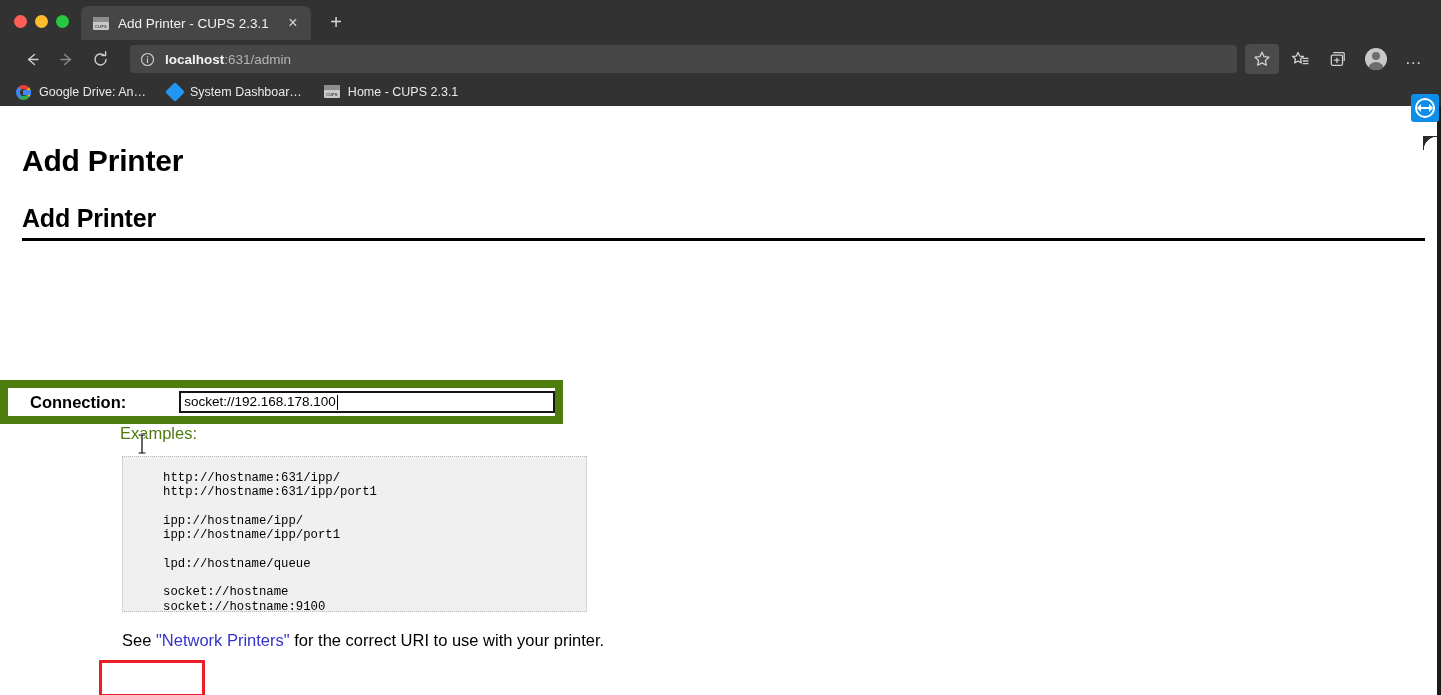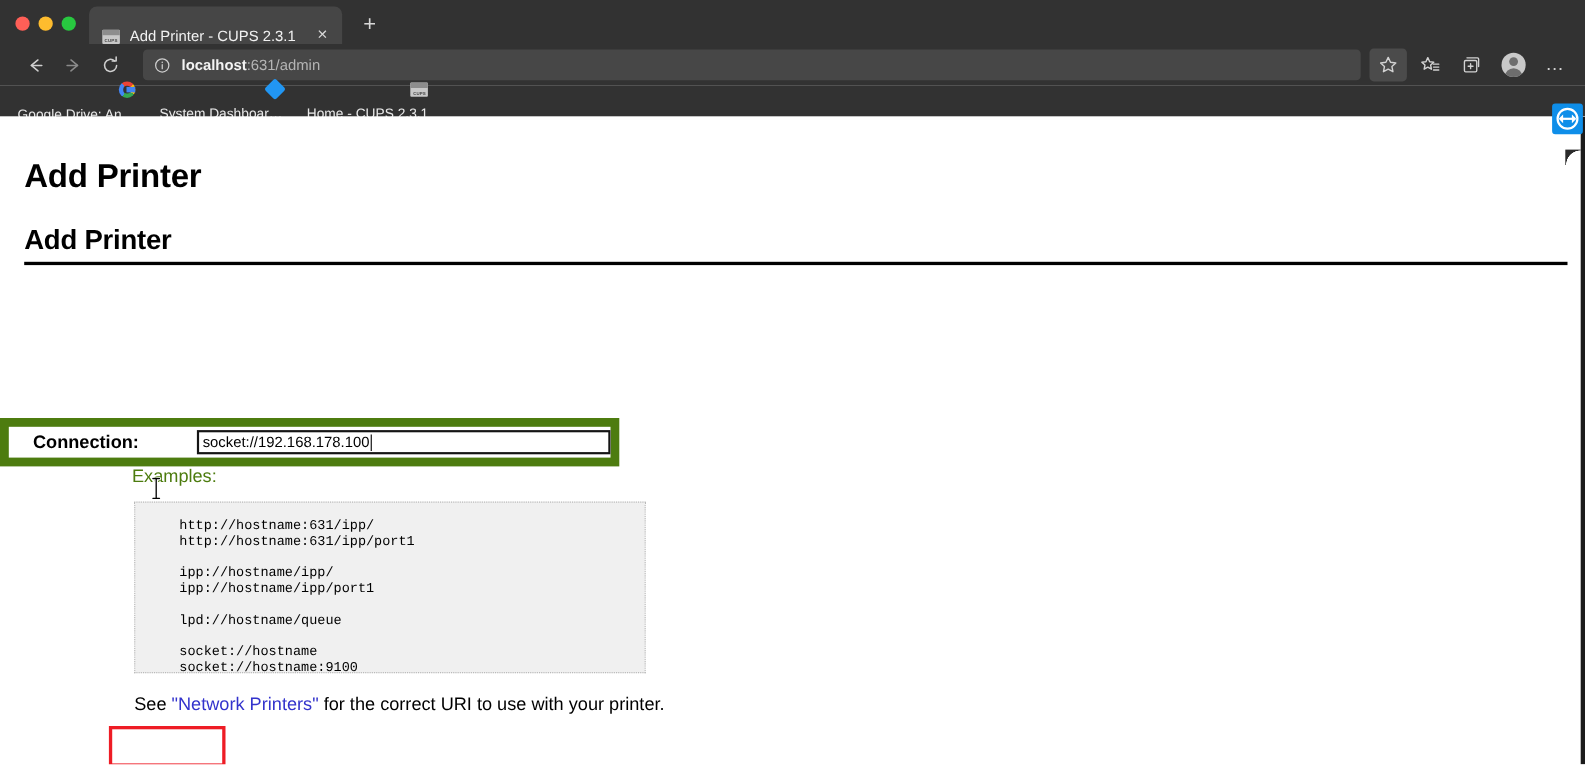--- a/index.html
+++ b/index.html
@@ -22,21 +22,21 @@
     padding: 0 12px 12px 14px;
   }
   .tl { width: 13px; height: 13px; border-radius: 50%; display: block; }
   .tl.red { background: #ff5f57; }
   .tl.yellow { background: #febc2e; }
   .tl.green { background: #28c840; }
 
   .tab {
     height: 34px; min-width: 230px; max-width: 248px;
     background: #464646; border-radius: 7px 7px 0 0;
-    display: flex; align-items: flex-end; gap: 9px;
+    display: flex; align-items: center; gap: 9px;
     padding: 0 9px 0 12px; margin-bottom: 0;
   }
   .tab-favicon {
     width: 16px; height: 13px; flex: 0 0 16px;
     background: #c8c8c8; border-radius: 1px;
     position: relative; overflow: hidden;
     display: flex; align-items: flex-end; justify-content: center;
   }
   .tab-favicon::before{
     content:""; position:absolute; top:0; left:0; right:0; height:5px;
@@ -88,21 +88,21 @@
   .avatar-ic::before { content:""; position:absolute; width:8px;height:8px;border-radius:50%;
     background:#6d6d6d; left:7px; top:4px; }
   .avatar-ic::after { content:""; position:absolute; width:16px;height:9px;border-radius:8px 8px 0 0;
     background:#6d6d6d; left:3px; top:14px; }
   .dots { color: #d2d2d2; font-size: 17px; letter-spacing: 1.5px; }
 
   .bookmarks {
     height: 28px; background: #323232;
     display: flex; align-items: center; padding: 0 16px; gap: 22px;
   }
-  .bm { display: flex; align-items: flex-end; gap: 8px; flex-direction: column; }
+  .bm { display: flex; align-items: flex-start; gap: 8px; }
   .bm-label { color: #e9e9e9; font-size: 12.5px; white-space: nowrap; }
   .ic-google {
     width: 15px; height: 15px; border-radius: 50%;
     background: conic-gradient(from -40deg, #ea4335 0deg 90deg, #fbbc05 90deg 165deg,
                 #34a853 165deg 255deg, #4285f4 255deg 360deg);
     position: relative;
   }
   .ic-google::after {
     content: ""; position: absolute; left: 4px; top: 4px;
     width: 7px; height: 7px; border-radius: 50%; background: #323232;

